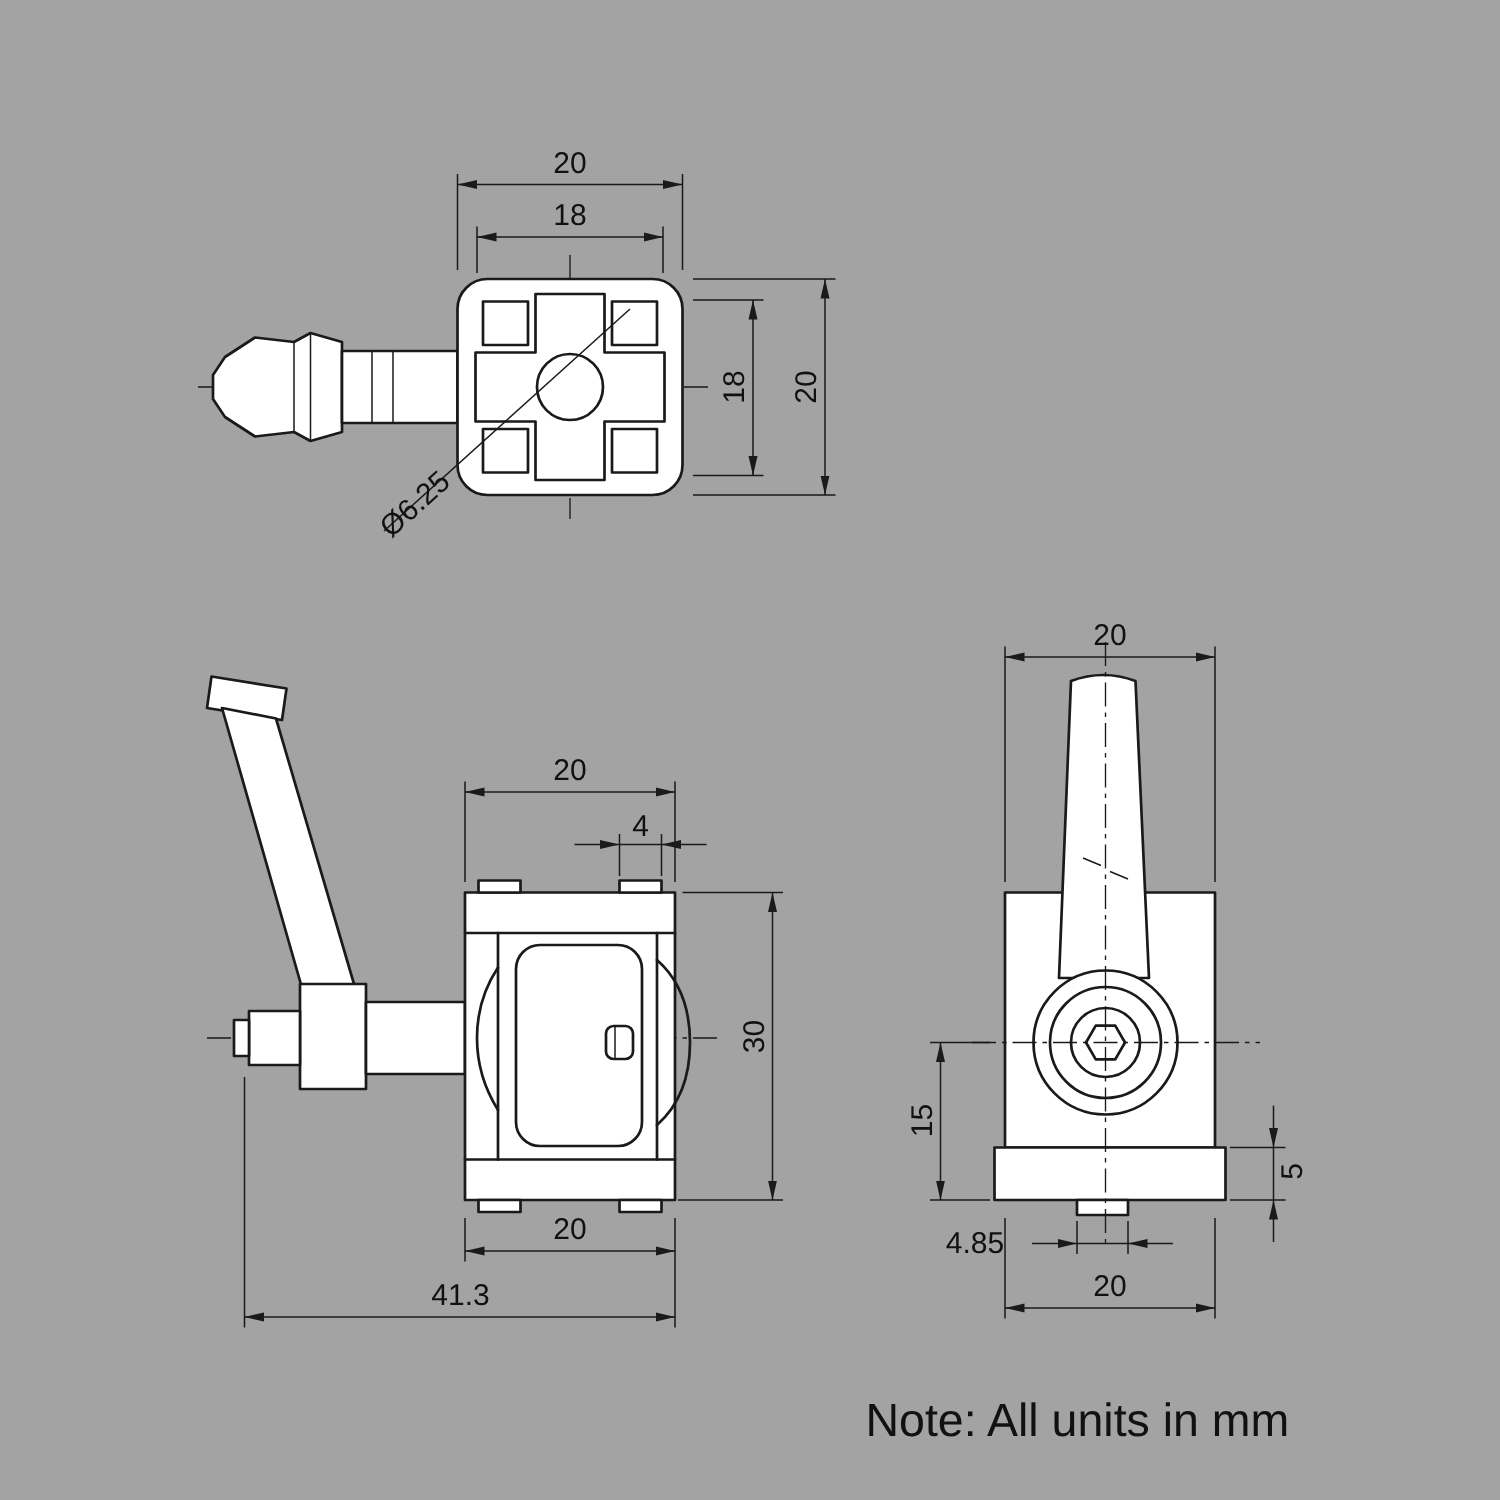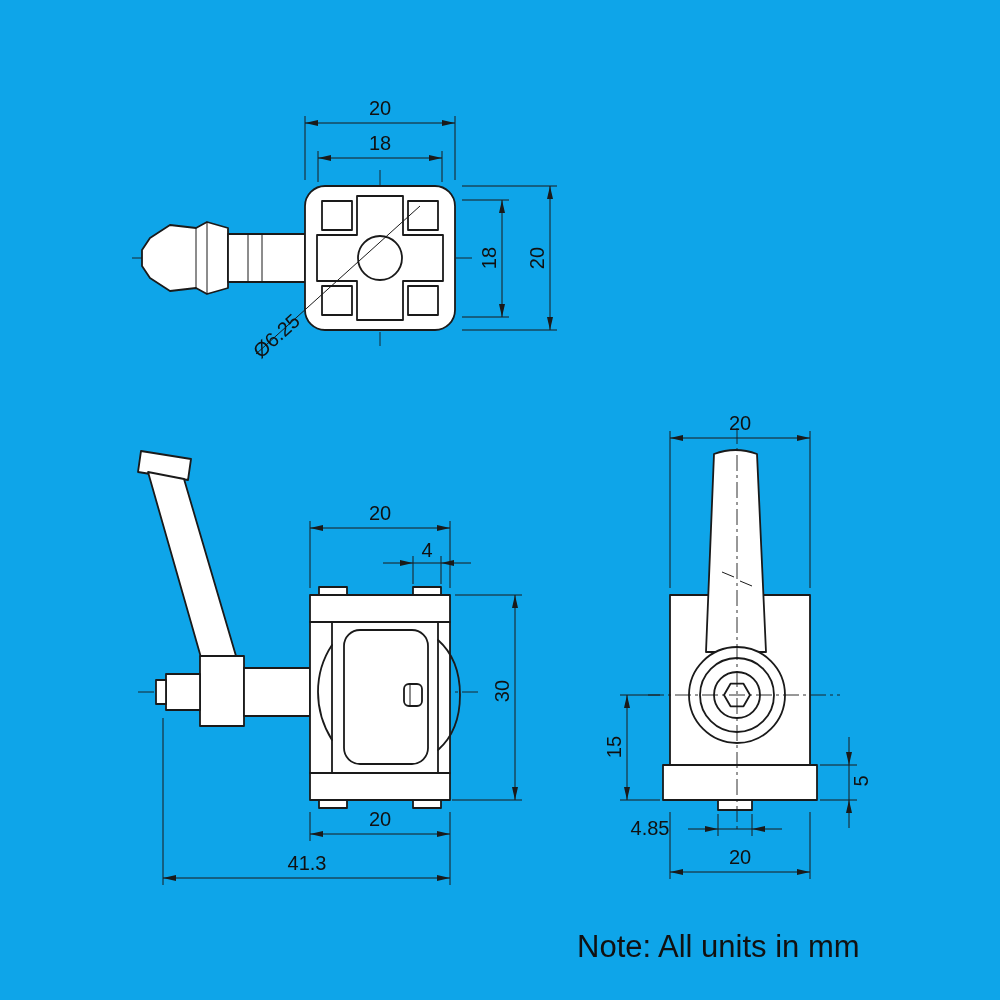--- a/index.html
+++ b/index.html
@@ -1,16 +1,16 @@
 <!DOCTYPE html>
 <html><head>
 <meta charset="utf-8">
 <style>
   html,body{margin:0;padding:0;background:#ffffff;}
-  .stage{position:relative;width:1000px;height:1000px;background:#0ea5e9;overflow:hidden;}
+  .stage{position:relative;width:1000px;height:1000px;background:#a3a3a3;overflow:hidden;}
   svg{display:block;}
   .obj{fill:none;stroke:#1a1a1a;stroke-width:1.8;stroke-linejoin:round;stroke-linecap:round;}
   .objf{fill:#ffffff;stroke:#1a1a1a;stroke-width:1.8;stroke-linejoin:round;}
   .thin{fill:none;stroke:#1a1a1a;stroke-width:1;}
   .cl{fill:none;stroke:#1a1a1a;stroke-width:0.9;stroke-dasharray:16 4 3 4;}
   text{font-family:"Liberation Sans",sans-serif;font-size:20px;fill:#111111;}
   .note{font-size:31px;}
 </style>
 </head>
 <body>

